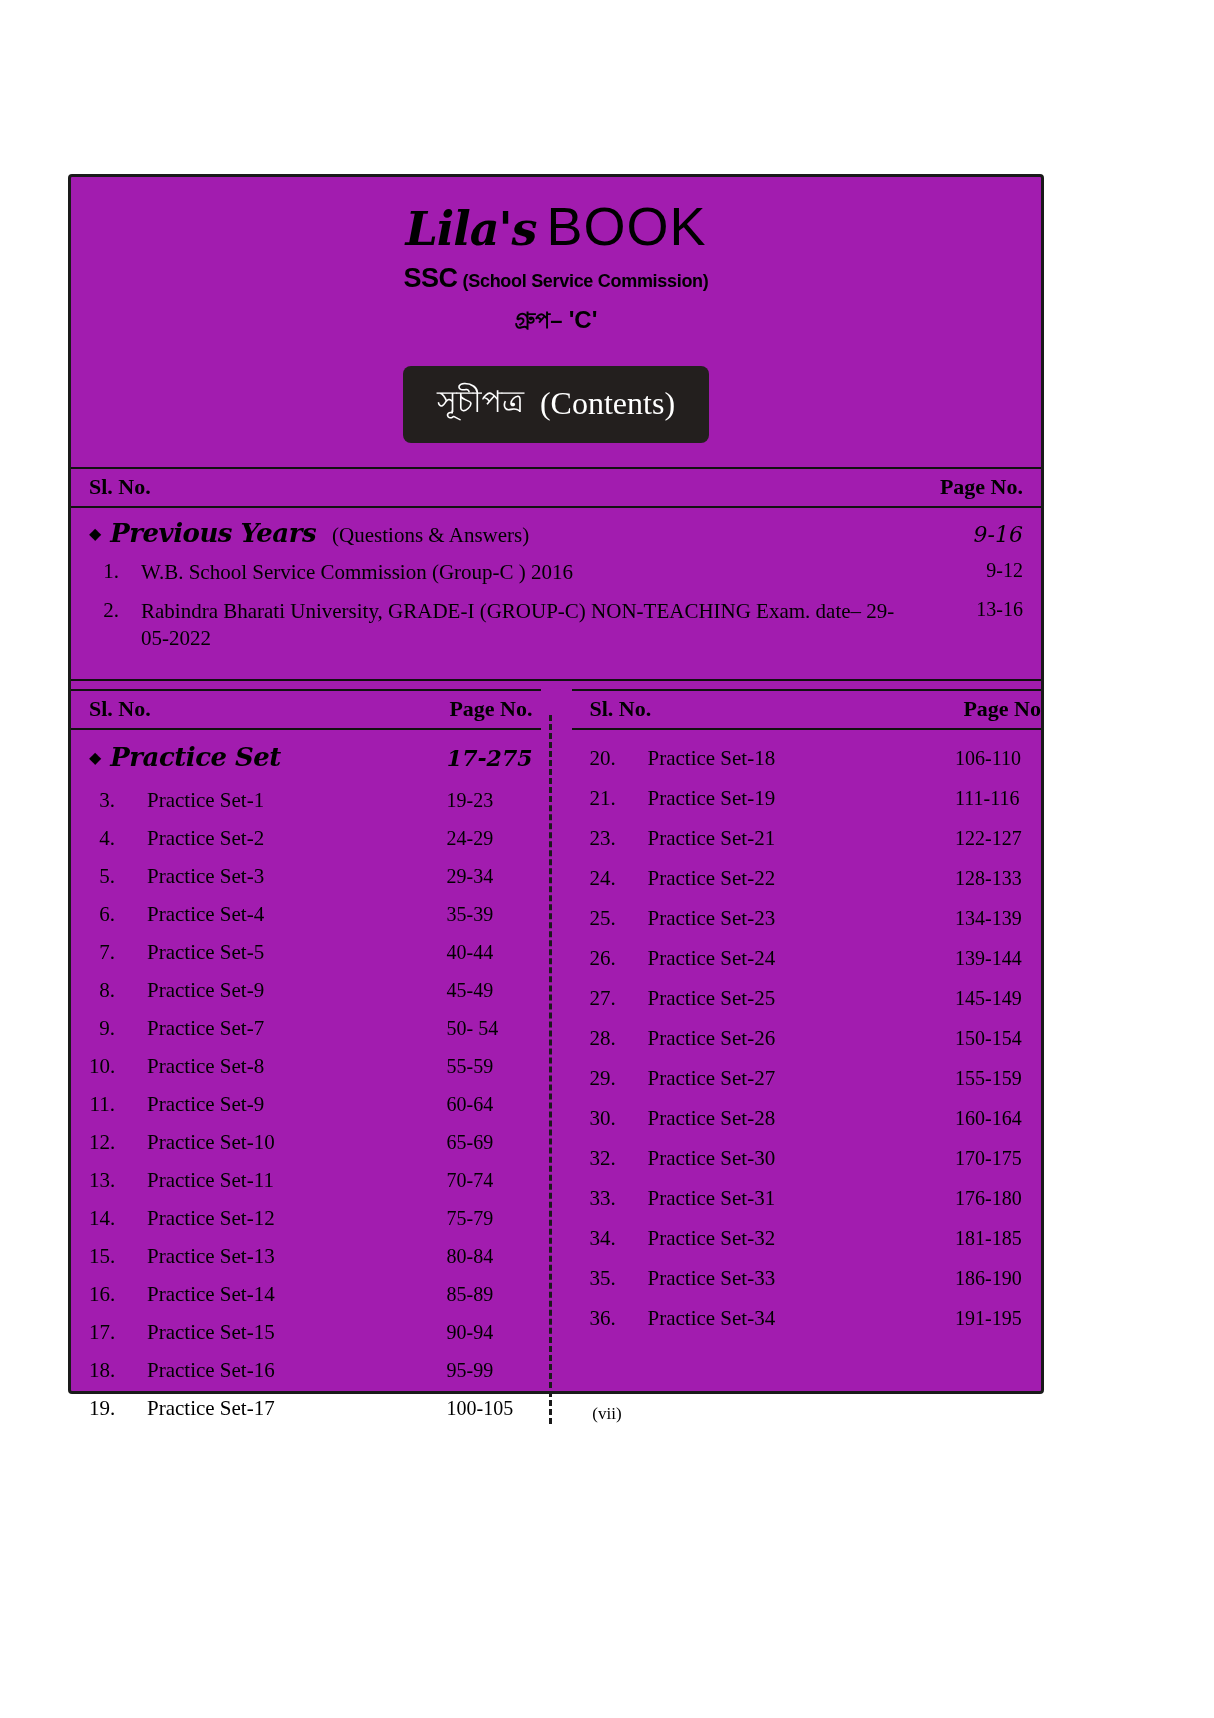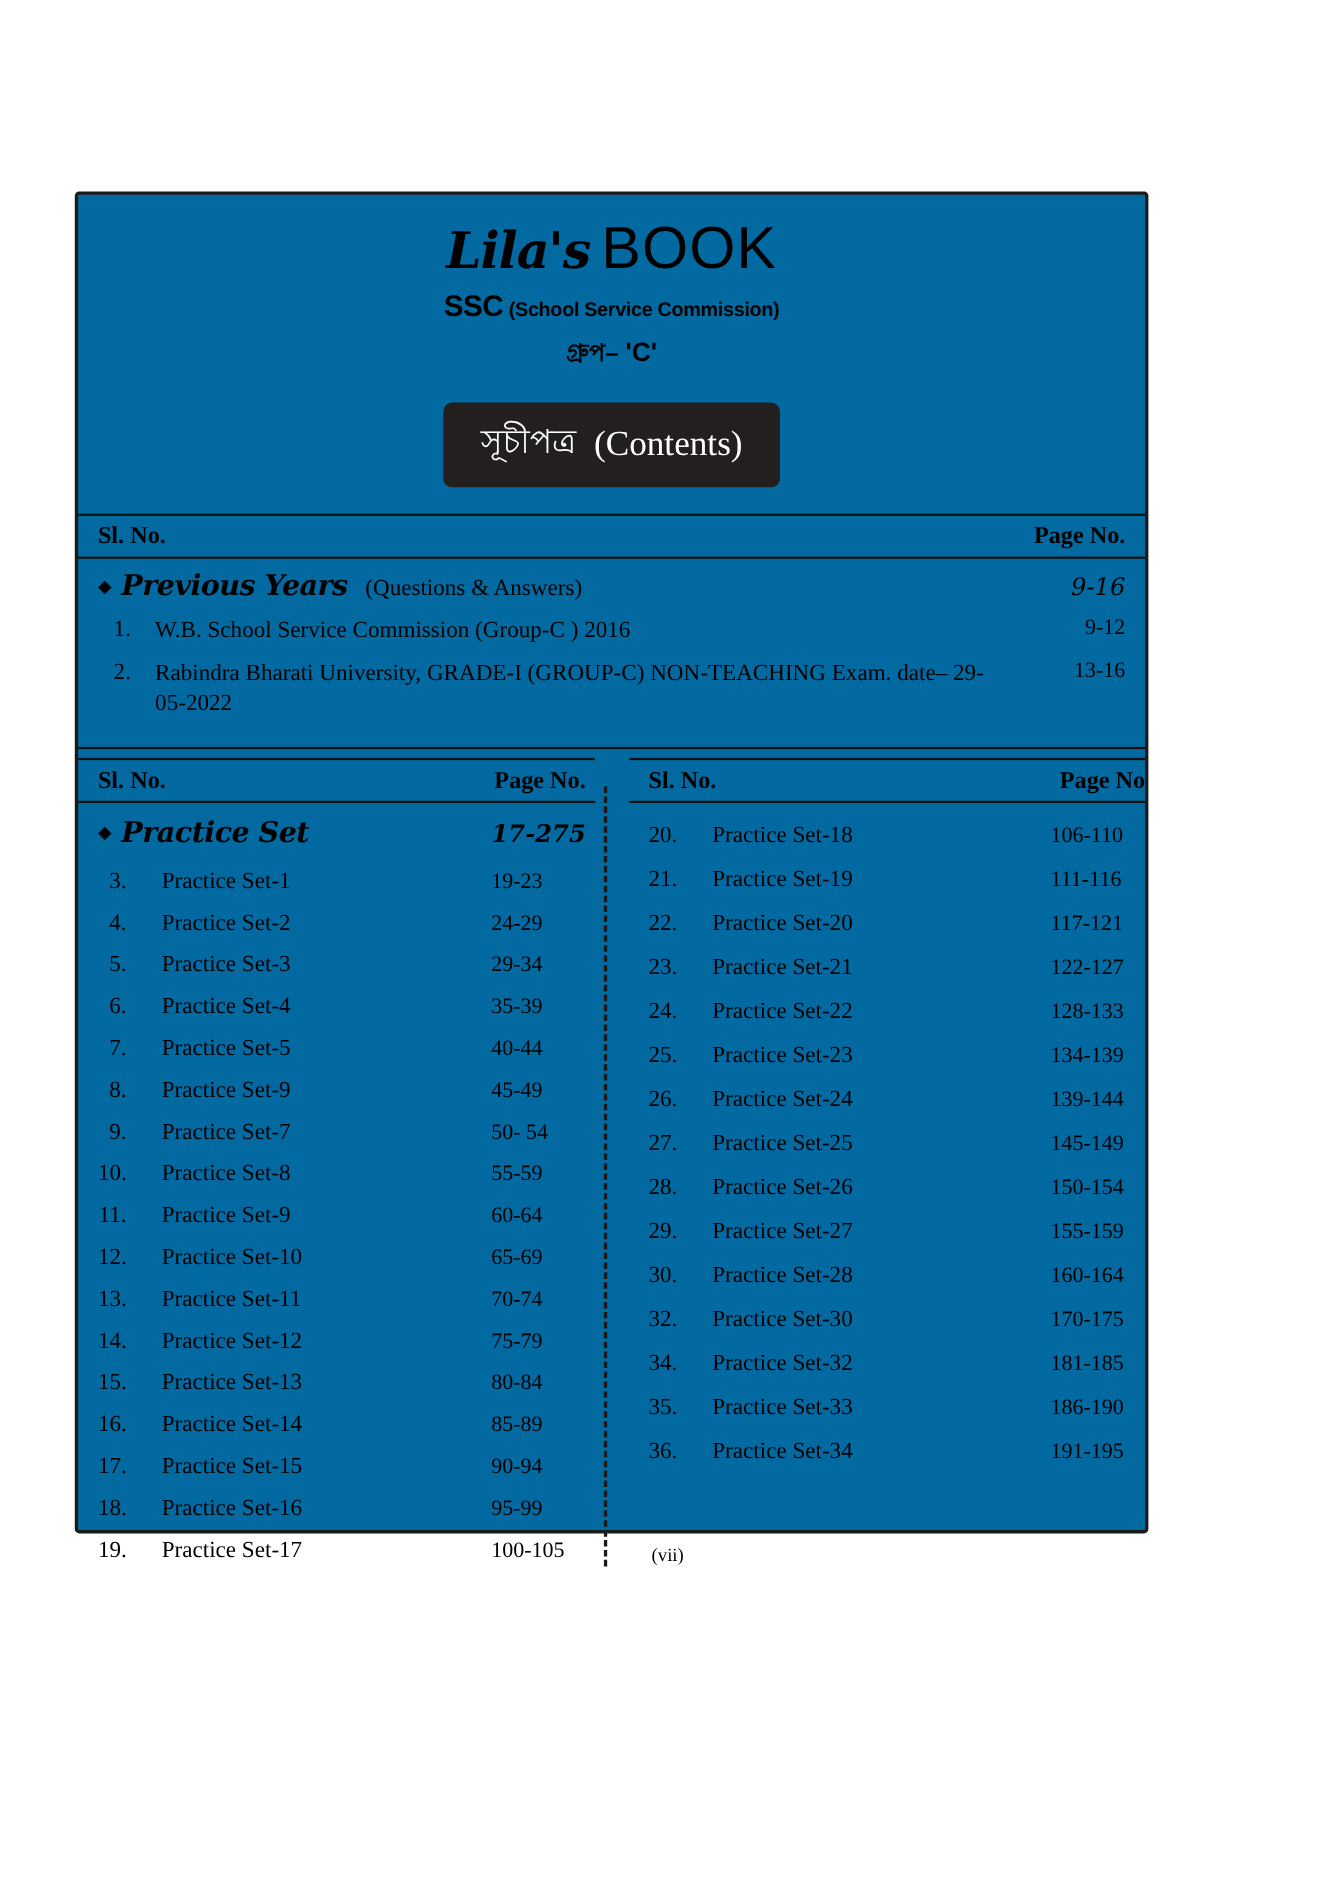--- a/index.html
+++ b/index.html
@@ -18,21 +18,21 @@
 
   .page {
     position: absolute;
     left: 68px;
     top: 174px;
     width: 976px;
     height: 1220px;
     border: 3px solid #1a1a1a;
     border-radius: 4px;
     box-sizing: border-box;
-    background: #0369a1;
+    background: #a21caf;
   }
 
   
   .header {
     padding-top: 22px;
     text-align: center;
   }
   .book-title {
     font-size: 0px;
     line-height: 1;
@@ -443,25 +443,20 @@
             <span class="num">20.</span>
             <span class="label">Practice Set-18</span>
             <span class="pg">106-110</span>
           </div>
         <div class="ps-item">
             <span class="num">21.</span>
             <span class="label">Practice Set-19</span>
             <span class="pg">111-116</span>
           </div>
         <div class="ps-item">
-            <span class="num">22.</span>
-            <span class="label">Practice Set-20</span>
-            <span class="pg">117-121</span>
-          </div>
-        <div class="ps-item">
             <span class="num">23.</span>
             <span class="label">Practice Set-21</span>
             <span class="pg">122-127</span>
           </div>
         <div class="ps-item">
             <span class="num">24.</span>
             <span class="label">Practice Set-22</span>
             <span class="pg">128-133</span>
           </div>
         <div class="ps-item">
@@ -493,20 +488,25 @@
             <span class="num">30.</span>
             <span class="label">Practice Set-28</span>
             <span class="pg">160-164</span>
           </div>
         <div class="ps-item">
             <span class="num">32.</span>
             <span class="label">Practice Set-30</span>
             <span class="pg">170-175</span>
           </div>
         <div class="ps-item">
+            <span class="num">33.</span>
+            <span class="label">Practice Set-31</span>
+            <span class="pg">176-180</span>
+          </div>
+        <div class="ps-item">
             <span class="num">34.</span>
             <span class="label">Practice Set-32</span>
             <span class="pg">181-185</span>
           </div>
         <div class="ps-item">
             <span class="num">35.</span>
             <span class="label">Practice Set-33</span>
             <span class="pg">186-190</span>
           </div>
         <div class="ps-item">

